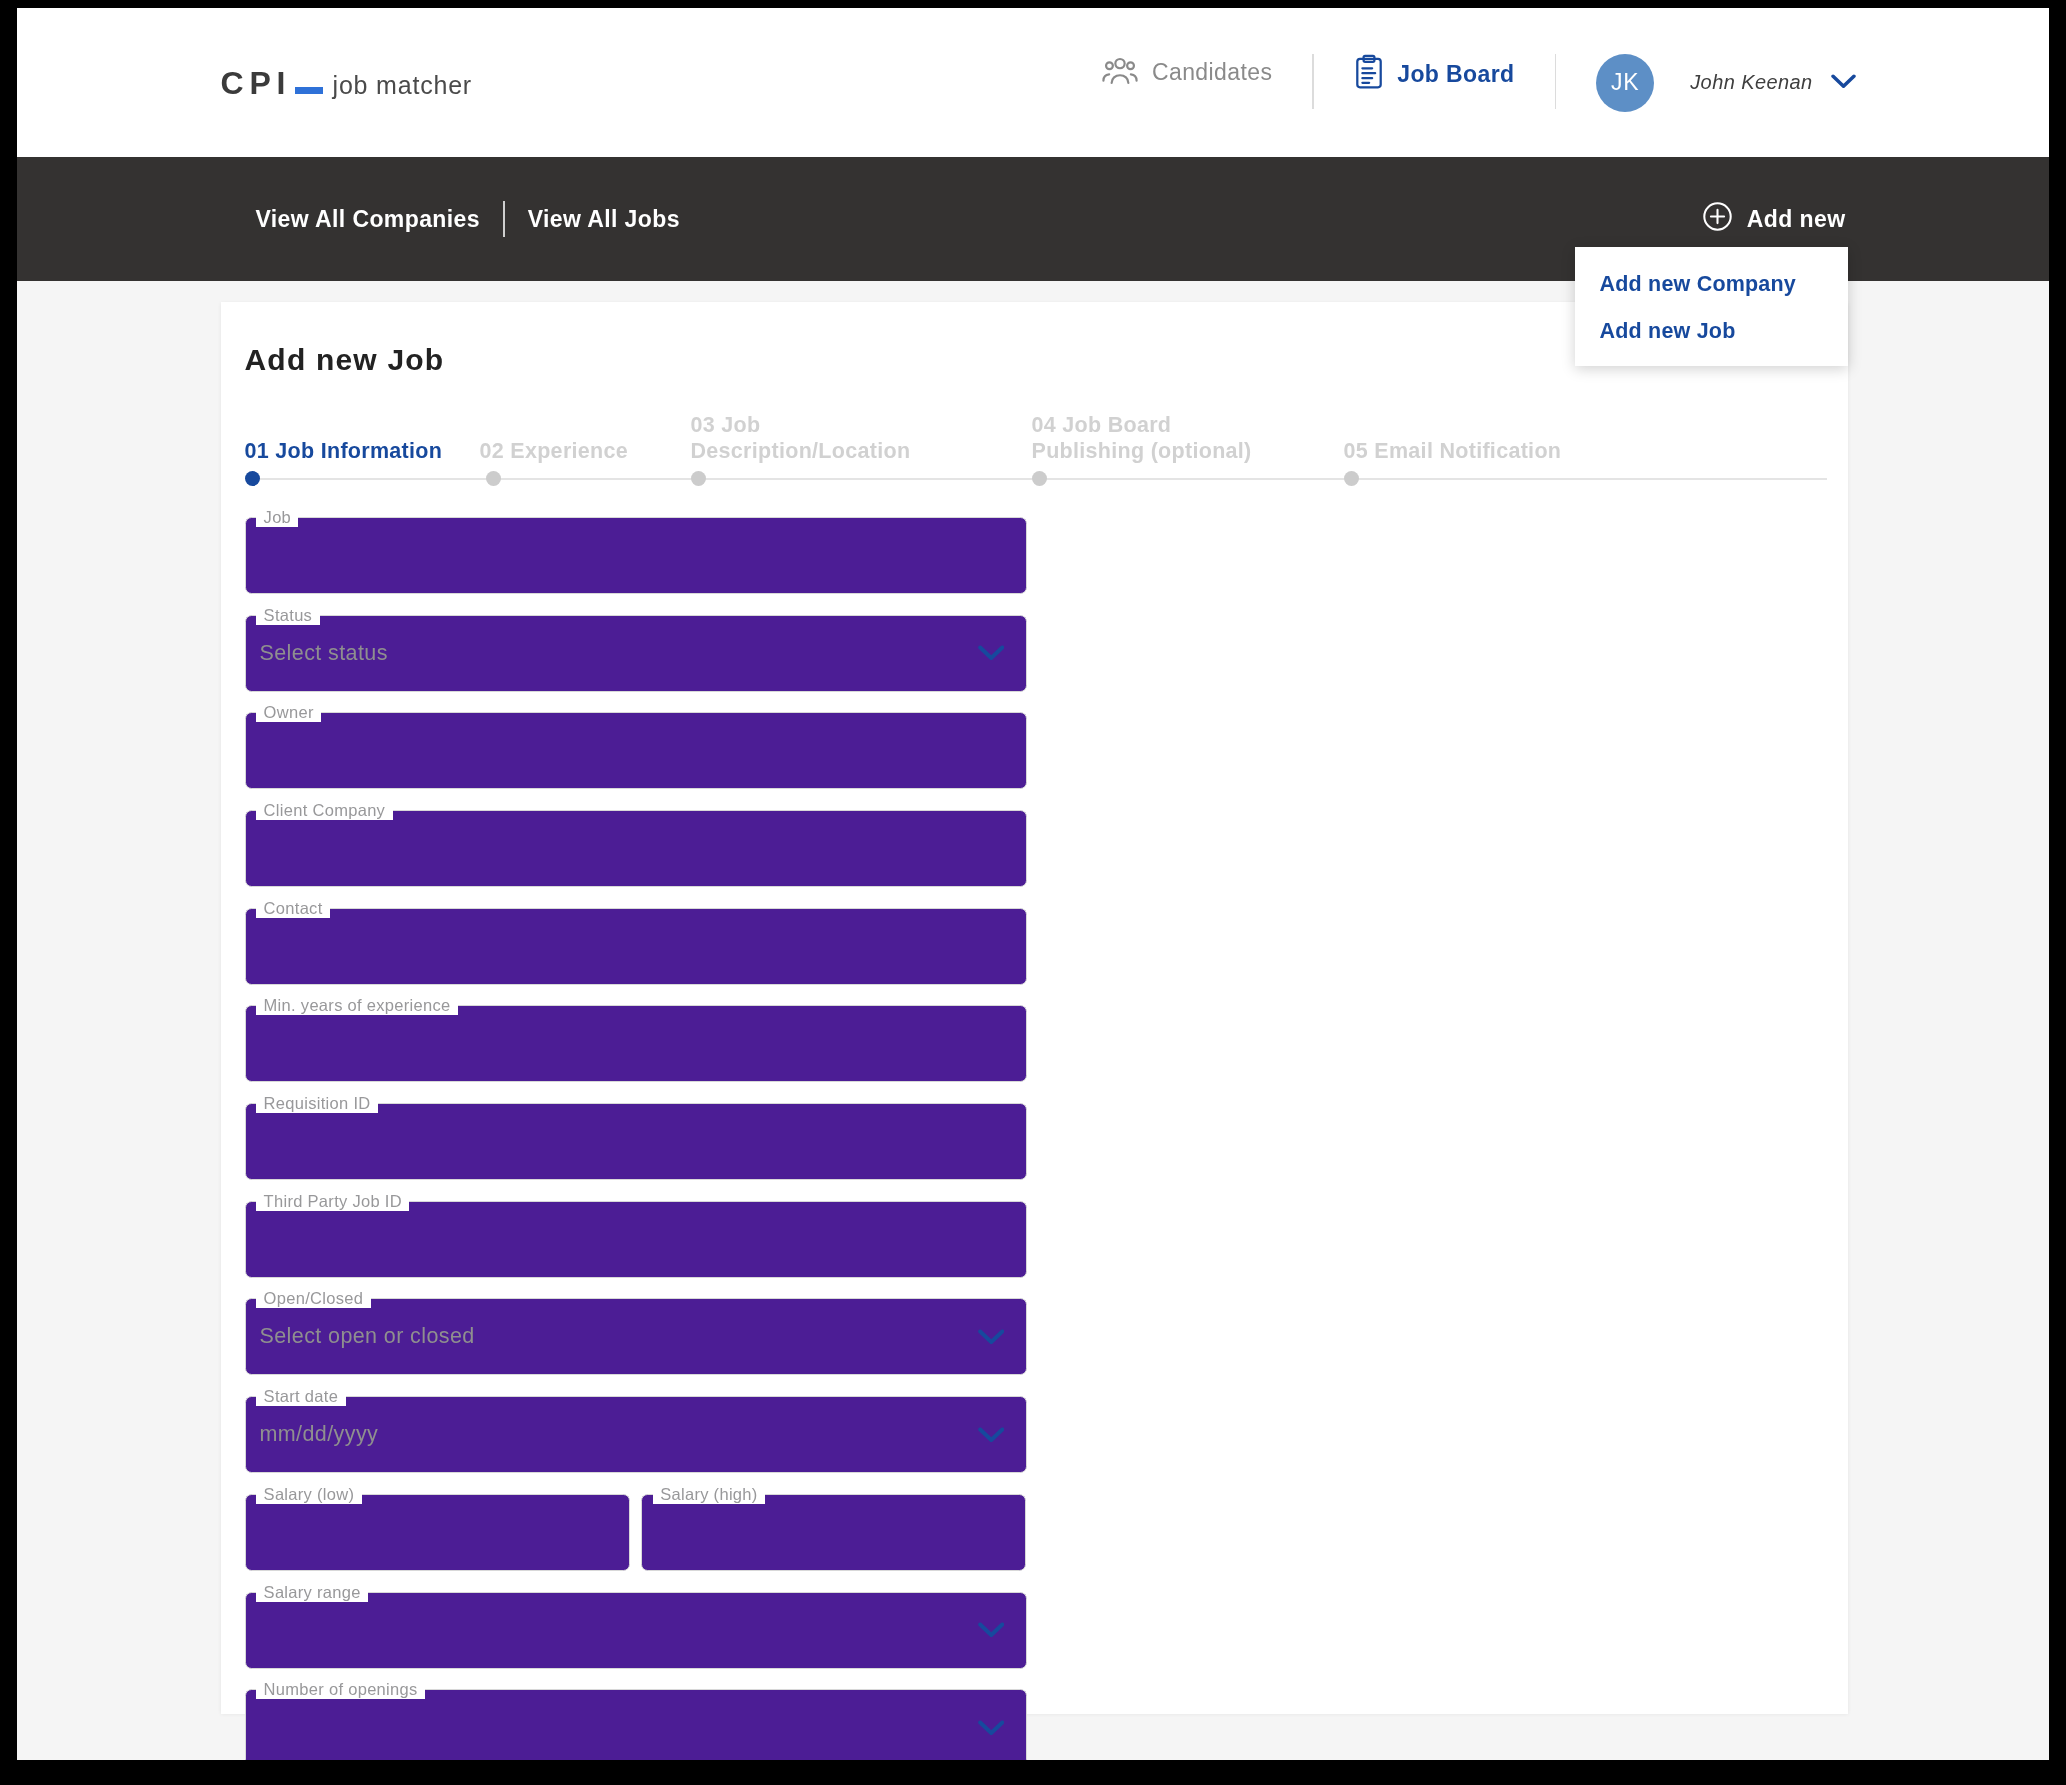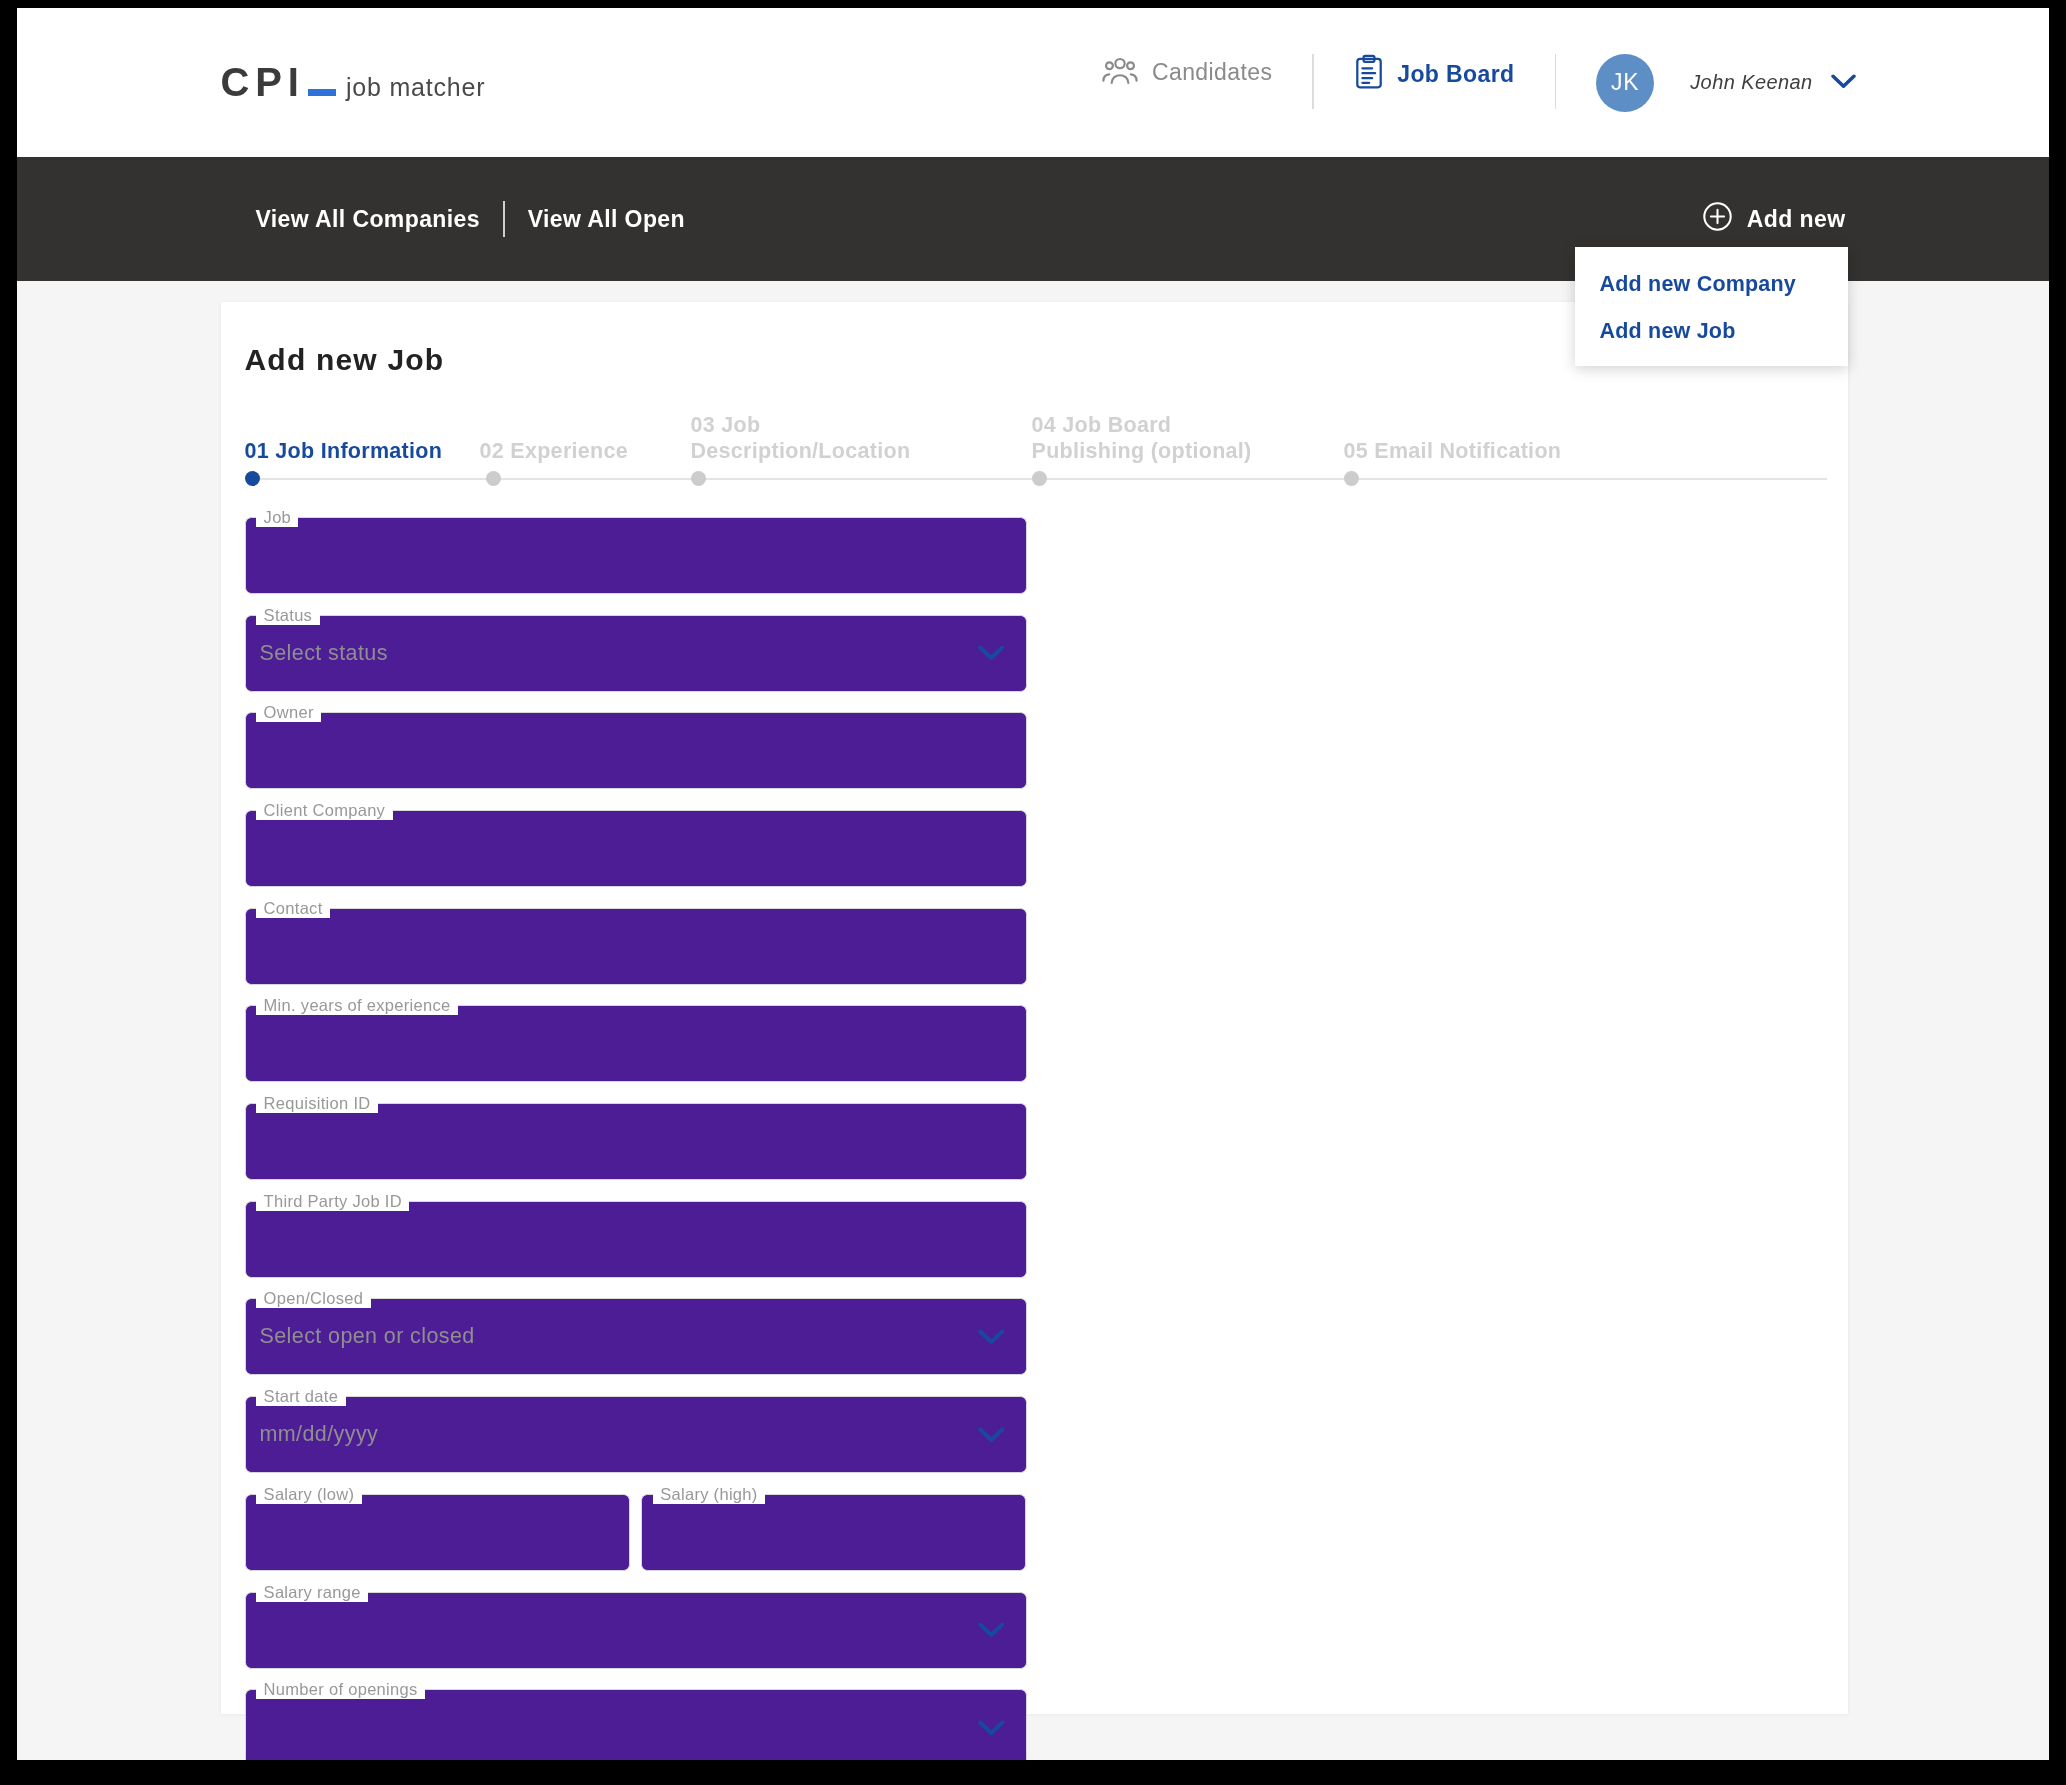--- a/index.html
+++ b/index.html
@@ -2,21 +2,21 @@
 <html style="--accent: #17499d; --logo-accent: #2e71d8; --avatar: #5d8fc6;font-size:13.2px"><head>
 <meta charset="utf-8">
 <style>
   * { box-sizing: border-box; margin: 0; padding: 0; }
   html,body { width: 2066px; height: 1785px; background: #000; font-family: "Liberation Sans", "DejaVu Sans", sans-serif; }
   .page { position: absolute; left: 16.5px; top: 8.3px; width: 2032px; height: 1752px; background: #f5f5f5; overflow: hidden; }
 
   
   .header { height: 149px; background: #fff; display: flex; align-items: center; padding: 0 193px 0 204px; }
   .logo { display: flex; align-items: baseline; cursor: pointer; }
-  .logo-cpi { font-size: 40px; font-weight: bold; color: #3b3b3b; letter-spacing: 5.8px; }
+  .logo-cpi { font-size: 32px; font-weight: bold; color: #3b3b3b; letter-spacing: 5.8px; }
   .logo-underscore { display: inline-block; width: 28px; height: 7.4px; background: var(--logo-accent); margin: 0 10px 1.7px 3.3px; }
   .logo-suffix { font-size: 25px; color: #4a4a4a; letter-spacing: 0.8px; margin-top: 8px; }
   .header-right { margin-left: auto; display: flex; align-items: flex-start; }
   .nav-item { display: flex; align-items: center; gap: 13.2px; font-size: 23px; color: #8a8a8a; cursor: pointer; letter-spacing: 0.4px; }
   .nav-item.active { color: var(--accent); font-weight: bold; }
   .vdiv { width: 1.7px; height: 55px; background: #dcdcdc; margin: 0 40px; }
   .user { display: flex; align-items: center; cursor: pointer; }
   .avatar { width: 58px; height: 58px; border-radius: 50%; background: var(--avatar); color: #fff; font-size: 23px; display: flex; align-items: center; justify-content: center; letter-spacing: 0.8px; }
   .user-name { font-size: 20px; color: #3f3f3f; margin: 0 18px 0 36px; letter-spacing: 0.4px; font-style: italic; }
 
@@ -110,21 +110,21 @@
               <path d="M2 2l10 9.5L22 2"></path>
             </svg>
         </span>
       </div>
     </div>
   </div>
 
   <div class="toolbar">
     <a class="tb-link first">View All Companies</a>
     <span class="tb-sep"></span>
-    <a class="tb-link">View All Open</a>
+    <a class="tb-link">View All Jobs</a>
     <div class="add-new">
       <span>
         <svg width="33" height="33" viewBox="0 0 24 24" fill="none" stroke="#ffffff" stroke-width="1.5" stroke-linecap="round">
           <circle cx="12" cy="12" r="9.6"></circle>
             <path d="M12 7.2v9.6M7.2 12h9.6"></path>
         </svg>
       </span>
       <span>Add new</span>
     </div>
   </div>

